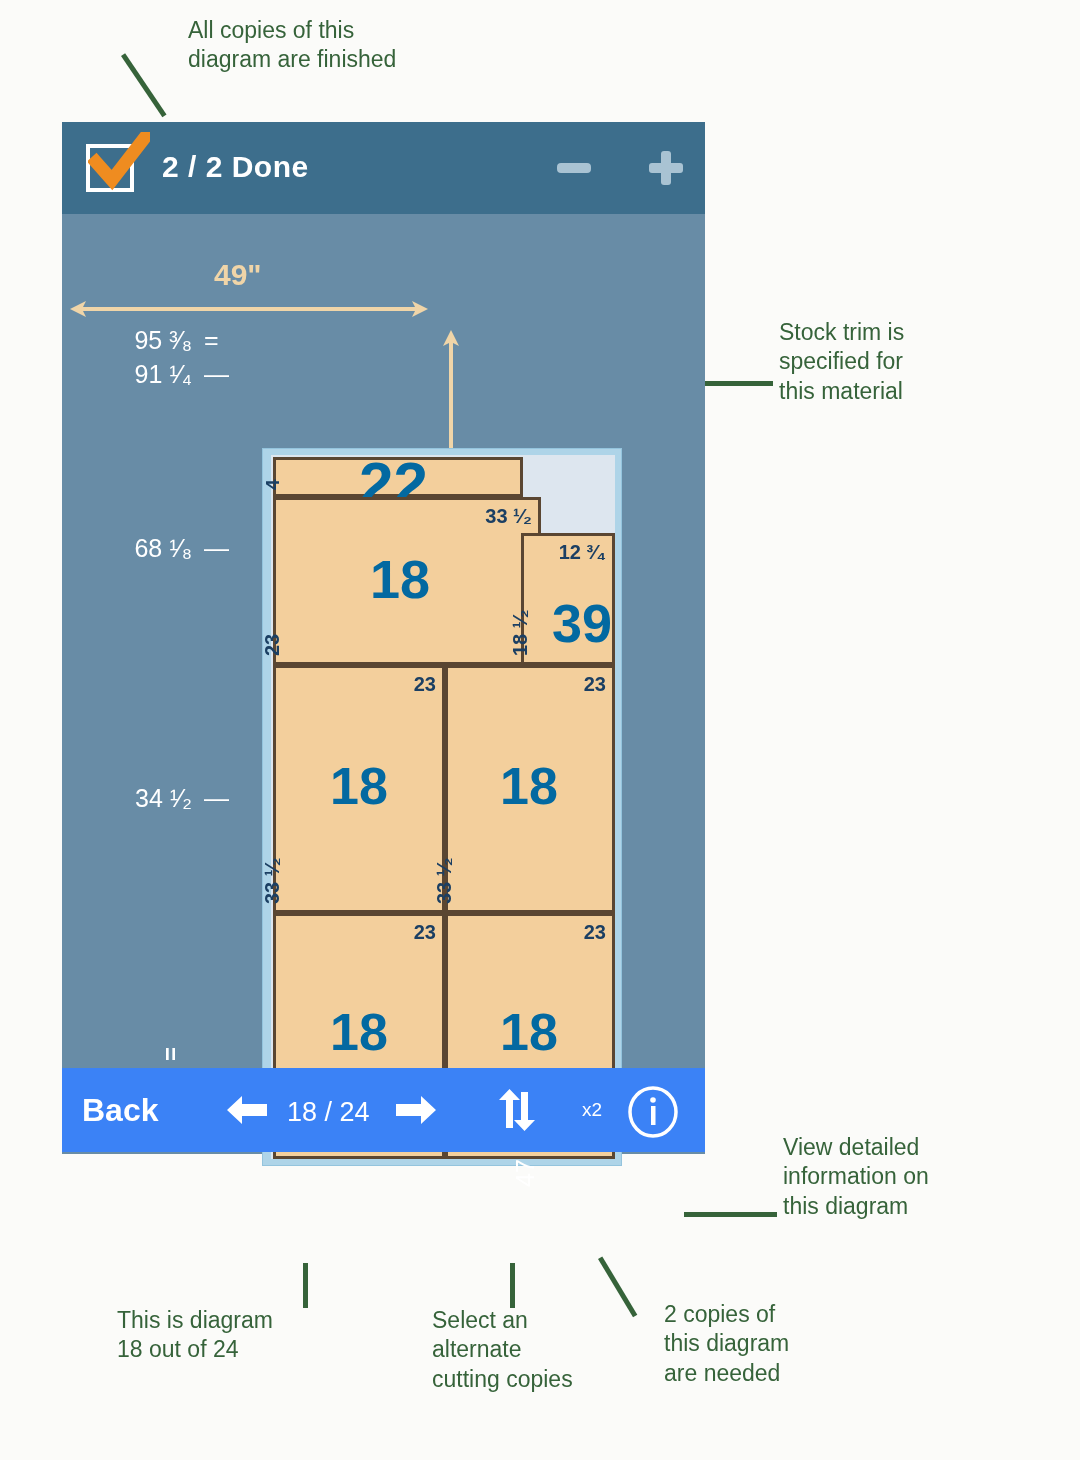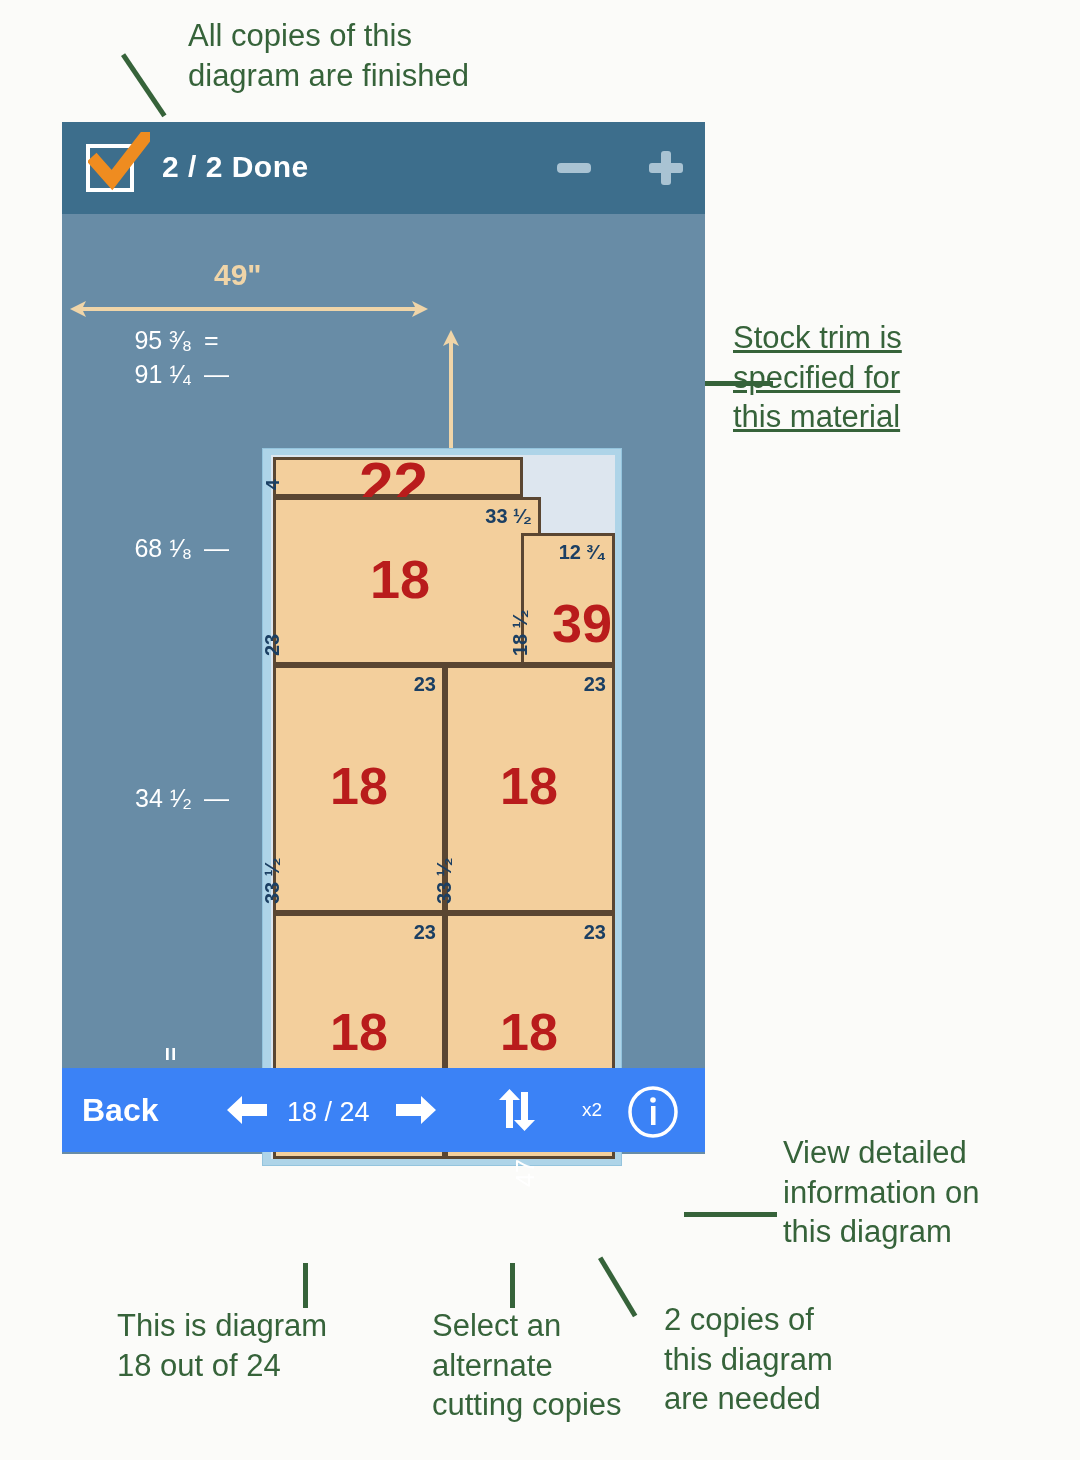--- a/index.html
+++ b/index.html
@@ -8,21 +8,21 @@
     background:#fbfbf9;
     font-family:"Liberation Sans", sans-serif;
     position:relative;
     overflow:hidden;
   }
 
   
   .callout {
     position:absolute;
     color:#36633a;
-    font-size:31px;
+    font-size:23px;
     line-height:1.28;
     font-family:"Liberation Sans", sans-serif;
     white-space:pre-line;
   }
   .leader { position:absolute; background:#36633a; }
 
   
   #panel {
     position:absolute;
     left:62px; top:122px;
@@ -96,21 +96,21 @@
     width:344px; height:704px;
     background:#dde6ef;      
   }
   .piece {
     position:absolute;
     background:#f3cf9c;
     border:3px solid #5a4632;
   }
   .pnum {
     position:absolute;
-    color:#b91c1c;
+    color:#0369a1;
     font-weight:bold;
     font-family:"Liberation Sans", sans-serif;
     line-height:1;
   }
   .dim {
     position:absolute;
     color:#1b3f63;
     font-size:20px;
     font-weight:bold;
     line-height:1;
@@ -141,21 +141,21 @@
     line-height:1;
   }
 </style>
 </head>
 <body>
 
 <div class="callout" style="left:188px; top:16px;">All copies of this
 diagram are finished</div>
 <div class="leader" style="left:121px; top:56px; width:5px; height:74px; transform:rotate(-34deg); transform-origin:top left;"></div>
 
-<div class="callout" style="left:733px; top:318px;text-decoration:underline;">Stock trim is
+<div class="callout" style="left:779px; top:318px;">Stock trim is
 specified for
 this material</div>
 <div class="leader" style="left:557px; top:381px; width:216px; height:5px;"></div>
 
 <div class="callout" style="left:783px; top:1133px;">View detailed
 information on
 this diagram</div>
 <div class="leader" style="left:684px; top:1212px; width:93px; height:5px;"></div>
 
 <div class="callout" style="left:117px; top:1306px;">This is diagram

